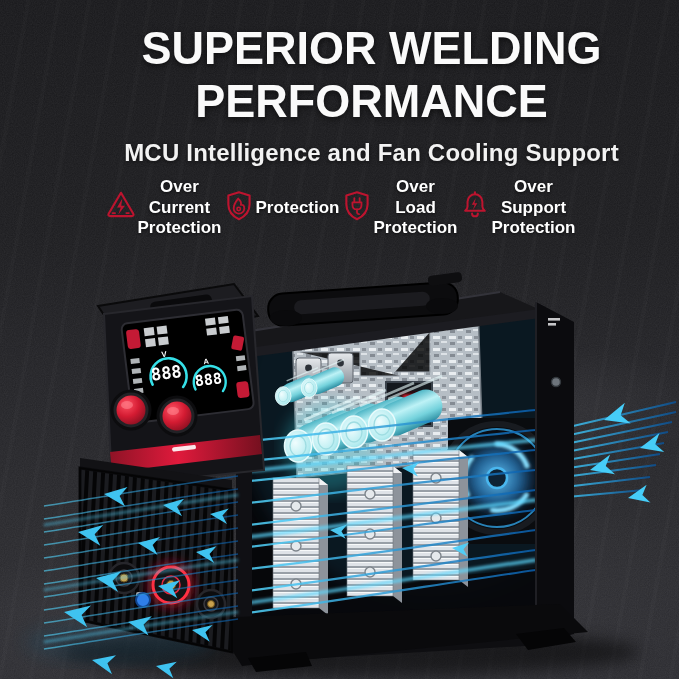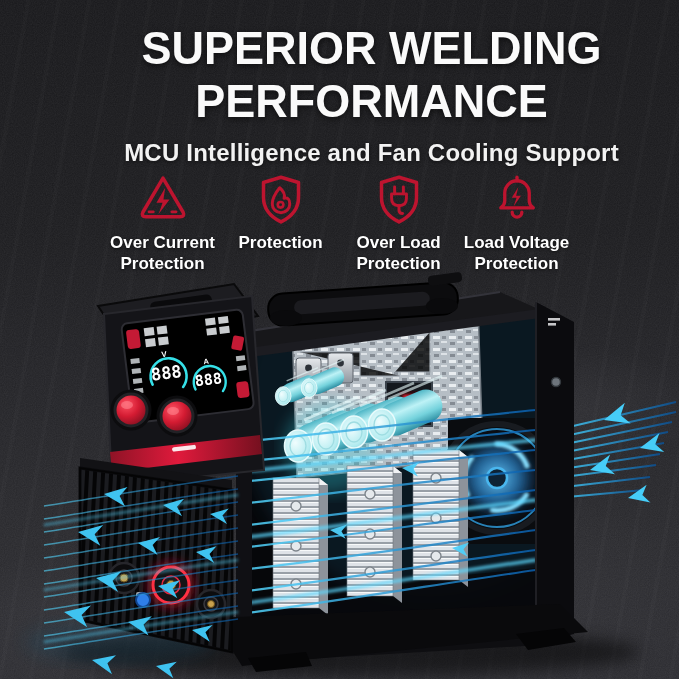--- a/index.html
+++ b/index.html
@@ -23,21 +23,21 @@
     text-shadow:0 2px 6px rgba(0,0,0,.6);transform:scaleY(1.04);
   }
   .subtitle{
     margin-top:13px;color:#f2f2f2;font-size:24px;font-weight:700;letter-spacing:.2px;
     text-shadow:0 1px 4px rgba(0,0,0,.6);
   }
   .features{
     position:absolute;top:172px;left:50%;transform:translateX(-50%);
     display:flex;justify-content:center;gap:0;z-index:3;
   }
-  .feature{width:118px;display:flex;flex-direction:column;align-items:center;}
+  .feature{width:118px;display:flex;flex-direction:row;align-items:center;}
   .feature .ficon{width:56px;height:56px;}
   .feature .flabel{
     margin-top:5px;color:#fff;font-weight:700;font-size:17px;line-height:1.22;text-align:center;
     text-shadow:0 1px 3px rgba(0,0,0,.65);
   }
   .stage{position:absolute;left:0;top:262px;width:679px;height:417px;z-index:2;}
 </style>
 </head>
 <body>
 <div class="page">
@@ -112,21 +112,21 @@
   <div class="feature">
     <svg class="ficon" viewBox="0 0 64 64">
       <g fill="none" stroke="#bd142f" stroke-width="3.8" stroke-linejoin="round" stroke-linecap="round">
         <path d="M32 10 a14 14 0 0 1 14 14 v9 q0 4.5 4.5 8 H13.5 q4.5-3.5 4.5-8 v-9 a14 14 0 0 1 14-14 Z"></path>
         <path d="M32 10 v-4"></path>
         <path d="M26.5 46 a5.5 5.5 0 0 0 11 0"></path>
       </g>
       <path d="M33.5 17 L26 29.5 h5.5 l-3.5 10 L36.5 27 h-5.5 Z" fill="#bd142f"></path>
     </svg>
     <div class="flabel">
-      <div>Load Voltage</div>
+      <div>Over Support</div>
           <div>Protection</div>
     </div>
   </div>
 </div>
 
 <svg class="stage" viewBox="0 0 679 417">
   <defs>
     <linearGradient id="capBody" x1="0" y1="0" x2="0" y2="1">
       <stop offset="0" stop-color="#4fb6c6"></stop>
           <stop offset=".35" stop-color="#bdf2f6"></stop>

